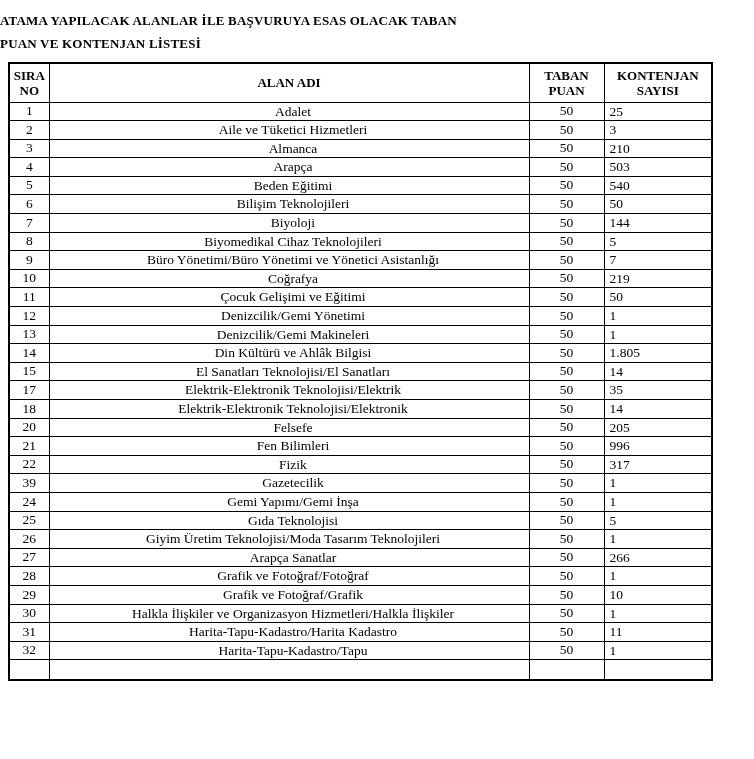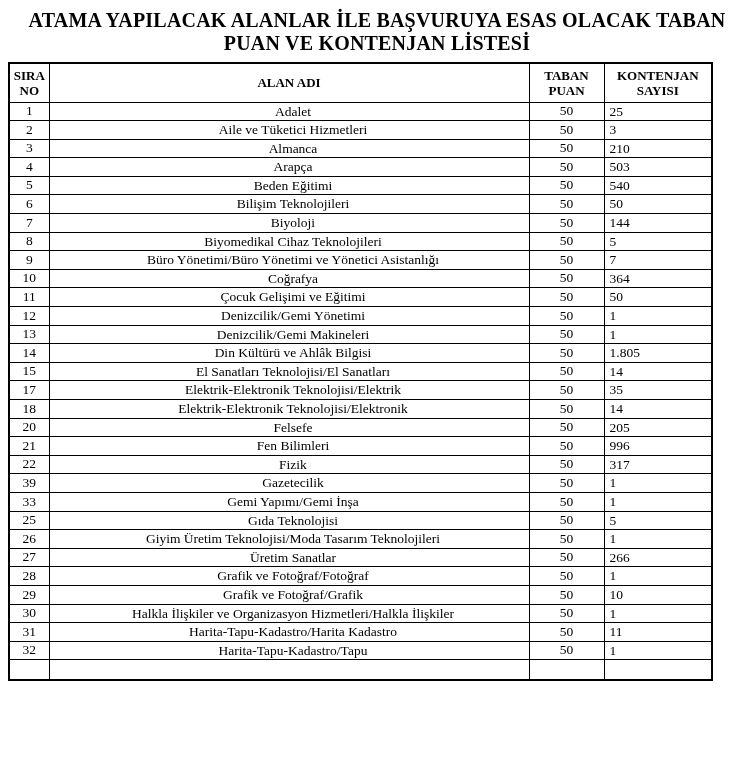--- a/index.html
+++ b/index.html
@@ -13,23 +13,23 @@
   }
   .page {
     position: relative;
     width: 754px;
     height: 759px;
     background: #ffffff;
     overflow: hidden;
   }
   .doc-title {
     padding-top: 9px;
-    text-align: center;
+    text-align: left;
     font-weight: bold;
-    font-size: 20px;
+    font-size: 13px;
     line-height: 23px;
     letter-spacing: 0.2px;
     color: #000000;
   }
   table.list {
     border-collapse: collapse;
     table-layout: fixed;
     width: 703px;
     margin-left: 8px;
     margin-top: 7px;
@@ -136,21 +136,21 @@
         <tr>
           <td class="c-no">9</td>
           <td class="c-alan">Büro Yönetimi/Büro Yönetimi ve Yönetici Asistanlığı</td>
           <td class="c-puan">50</td>
           <td class="c-kont">7</td>
         </tr>
         <tr>
           <td class="c-no">10</td>
           <td class="c-alan">Coğrafya</td>
           <td class="c-puan">50</td>
-          <td class="c-kont">364</td>
+          <td class="c-kont">219</td>
         </tr>
         <tr>
           <td class="c-no">11</td>
           <td class="c-alan">Çocuk Gelişimi ve Eğitimi</td>
           <td class="c-puan">50</td>
           <td class="c-kont">50</td>
         </tr>
         <tr>
           <td class="c-no">12</td>
           <td class="c-alan">Denizcilik/Gemi Yönetimi</td>
@@ -205,40 +205,40 @@
           <td class="c-puan">50</td>
           <td class="c-kont">317</td>
         </tr>
         <tr>
           <td class="c-no">39</td>
           <td class="c-alan">Gazetecilik</td>
           <td class="c-puan">50</td>
           <td class="c-kont">1</td>
         </tr>
         <tr>
-          <td class="c-no">33</td>
+          <td class="c-no">24</td>
           <td class="c-alan">Gemi Yapımı/Gemi İnşa</td>
           <td class="c-puan">50</td>
           <td class="c-kont">1</td>
         </tr>
         <tr>
           <td class="c-no">25</td>
           <td class="c-alan">Gıda Teknolojisi</td>
           <td class="c-puan">50</td>
           <td class="c-kont">5</td>
         </tr>
         <tr>
           <td class="c-no">26</td>
           <td class="c-alan">Giyim Üretim Teknolojisi/Moda Tasarım Teknolojileri</td>
           <td class="c-puan">50</td>
           <td class="c-kont">1</td>
         </tr>
         <tr>
           <td class="c-no">27</td>
-          <td class="c-alan">Üretim Sanatlar</td>
+          <td class="c-alan">Arapça Sanatlar</td>
           <td class="c-puan">50</td>
           <td class="c-kont">266</td>
         </tr>
         <tr>
           <td class="c-no">28</td>
           <td class="c-alan">Grafik ve Fotoğraf/Fotoğraf</td>
           <td class="c-puan">50</td>
           <td class="c-kont">1</td>
         </tr>
         <tr>

